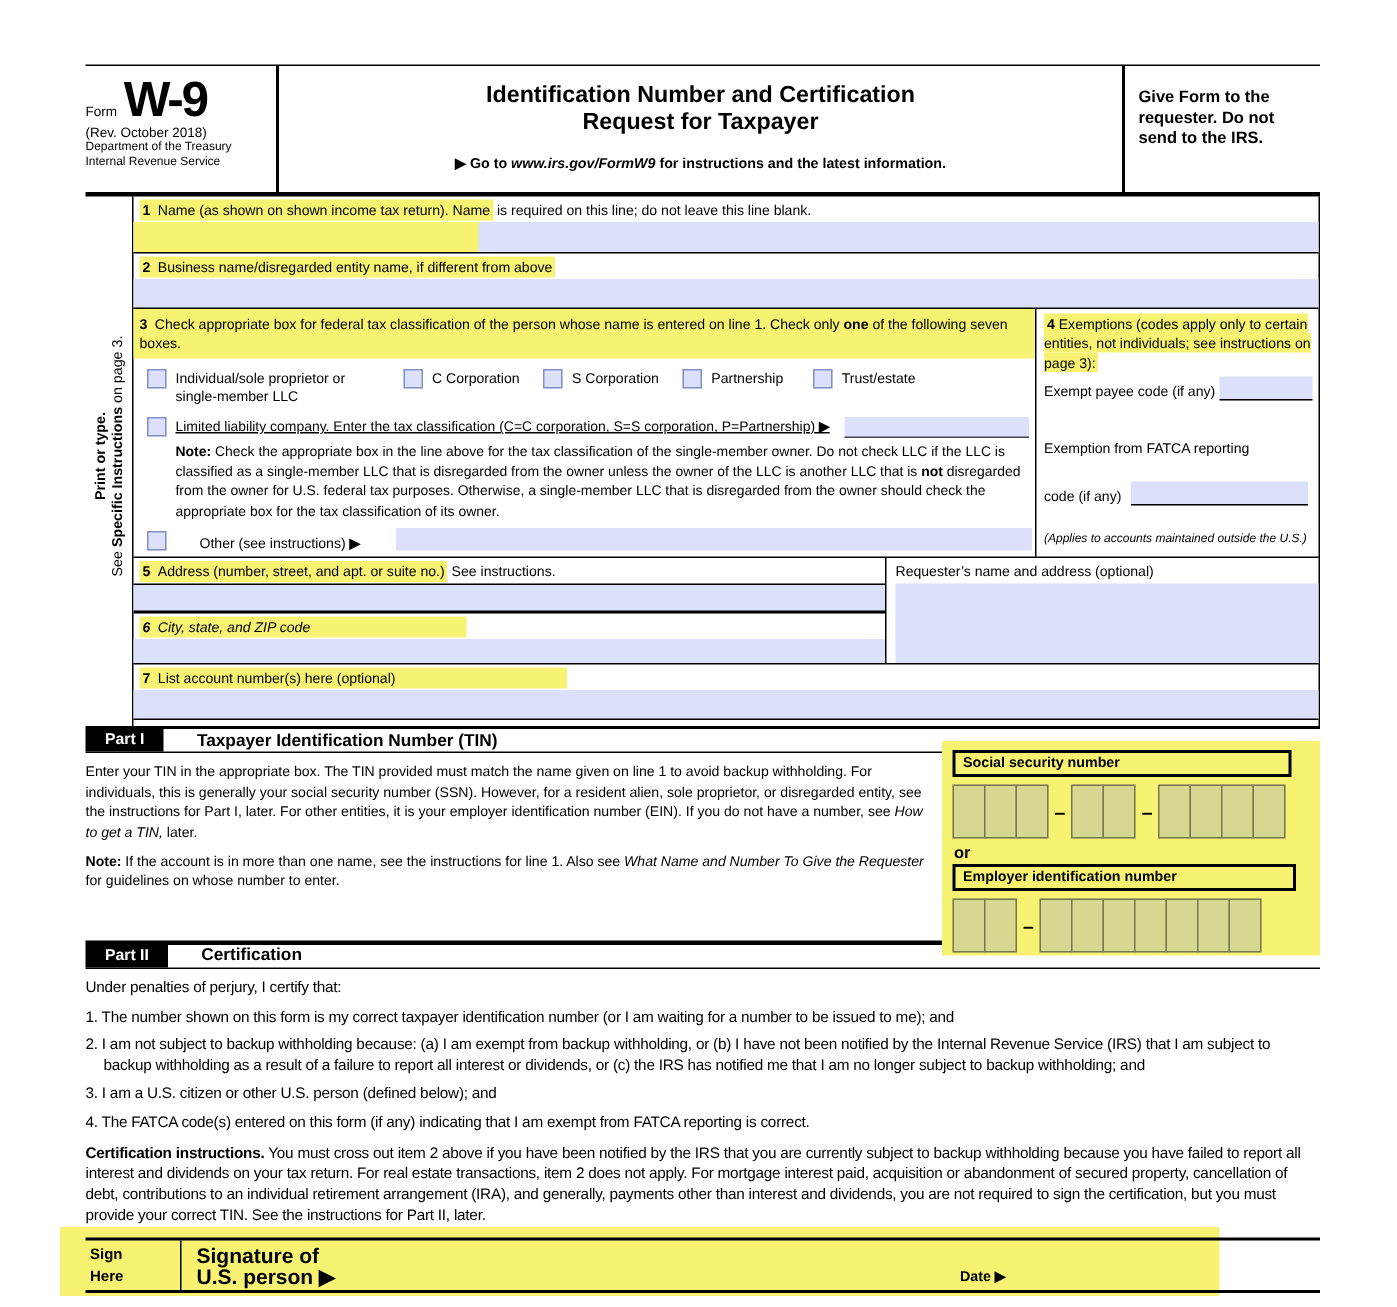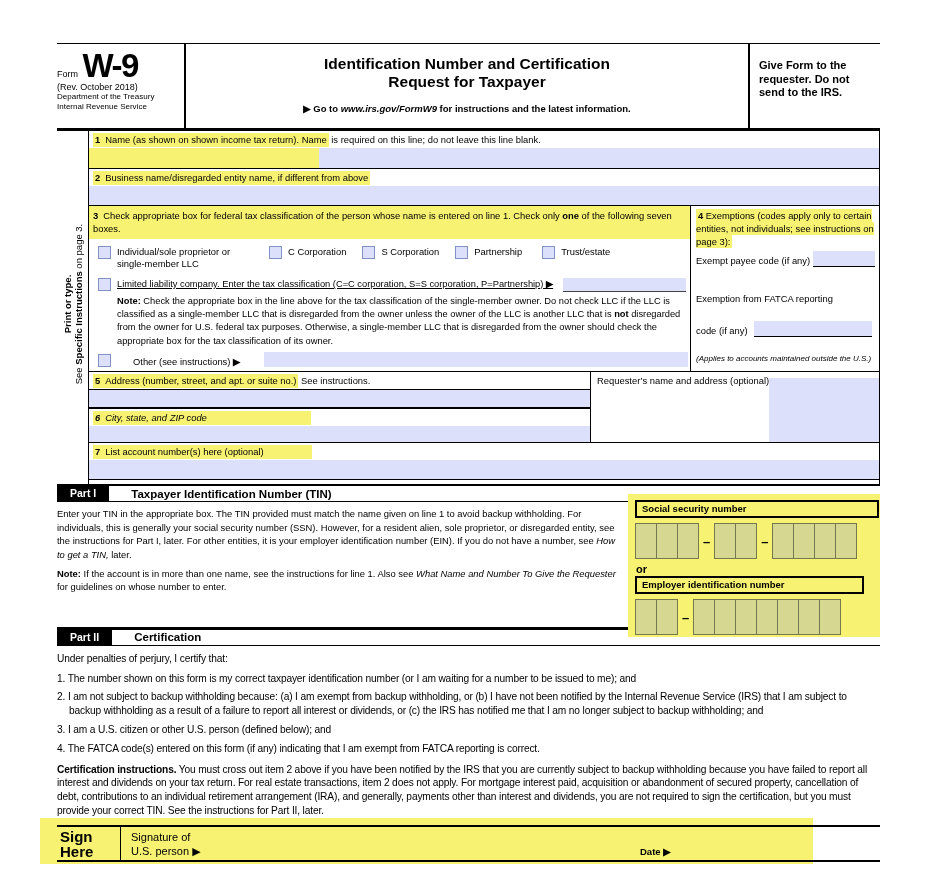--- a/index.html
+++ b/index.html
@@ -31,21 +31,21 @@
   .body-grid { display:flex; }
   .side-strip { width:31px; position:relative; }
   .v-label { position:absolute; left:-149px; top:162px; width:330px; text-align:center;
              transform:rotate(-90deg); font-size:9.5px; line-height:11px; white-space:nowrap; }
   .fields { flex:1; border-left:1.5px solid #000; border-right:1.5px solid #000; }
 
   .row-label { font-size:9.4px; padding:3px 0 2px 4px; line-height:12px; }
   .row-label b { margin-right:5px; }
   .hl { background:#f7f272; padding:1px 2px 2px 2px; }
   .hl-ext6 { padding-right:104px;font-style:italic; }
-  .hl-ext7 { padding-right:48px; }
+  .hl-ext7 { padding-right:114px; }
   .field { background:#dde0fa; }
   .r1-field { height:21px; border-bottom:1.5px solid #000; position:relative; }
   .r1-overlay { position:absolute; left:0; top:0; width:230px; height:100%; background:#f7f272; }
   .r2-field { height:20px; border-bottom:1.5px solid #000; }
 
   .r34 { display:flex; border-bottom:1.5px solid #000; }
   .r34-left { width:602px; border-right:1.5px solid #000; }
   .box3-label { background:#f7f272; font-size:9.4px; line-height:13px; padding:3px 6px 4px 4px; }
   .box3-label b.n { margin-right:5px; }
   .cb-row { display:flex; padding:7px 0 0 9px; font-size:9.4px; line-height:11.5px; }
@@ -66,60 +66,60 @@
   .exempt-field { width:62px; margin-left:3px; }
   .fatca { margin-top:25px; }
   .fatca-l2 { margin-top:16px; }
   .fatca-field { width:118px; margin-left:6px; }
   .applies { font-style:italic; font-size:8px; margin-top:15px; }
 
   .r56 { display:flex; border-bottom:1.5px solid #000; }
   .r56-left { width:502px; border-right:1.5px solid #000; }
   .addr-field { height:20px; background:#dde0fa; border-top:1px solid #000; border-bottom:2px solid #000; }
   .r6-field { height:16px; background:#dde0fa; }
-  .req-cell { flex:1; font-size:9.4px; padding:3px 0 0 6px; display:flex; flex-direction:row; }
+  .req-cell { flex:1; font-size:9.4px; padding:3px 0 0 6px; display:flex; flex-direction:column; }
   .req-field { background:#dde0fa; margin-top:3px; flex:1; }
   .r7-field { height:20px; border-bottom:1px solid #000; }
   .spacer5 { height:4px; }
 
   
   .rule-thick2 { height:2.5px; background:#000; }
   .part1 { position:relative; height:141px; }
   .part-bar { display:flex; align-items:center; height:16px; border-bottom:1px solid #000; }
   .part-tag { background:#000; color:#fff; font-weight:bold; font-size:10.5px; padding:1px 13px 2px 13px; }
   .part-title { font-weight:bold; font-size:11.5px; margin-left:22px; }
   .part1-text { width:567px; font-size:9.4px; line-height:13.4px; padding-top:5px; }
   .part1-text p { margin:0 0 6px 0; }
   .it { font-style:italic; }
 
   .ssn-block { position:absolute; top:8px; right:0; width:252px; height:143px;
                background:#f7f272; z-index:2; padding:6px 6px 0 7px; }
   .num-label-box { border:2px solid #000; font-weight:bold; font-size:9.5px; padding:1px 0 2px 5px; }
-  .ssn-label { width:244px; }
+  .ssn-label { width:226px; }
   .ein-label { width:229px; }
   .digit-row { display:flex; align-items:center; margin-top:5px; }
   .digit-group { display:flex; padding-left:1px; }
   .digit-cell { width:22px; height:36px; background:#d6d892; border:1px solid #75774f; margin-left:-1px; }
   .dash { font-weight:bold; font-size:13px; margin:0 4px; }
   .or { font-weight:bold; font-size:11px; margin:4px 0 1px 1px; }
 
   
   .part2-text { font-size:10.2px; letter-spacing:-0.15px; line-height:13.8px; padding-top:4px; }
   .part2-text .intro { margin:2px 0 6px 0; }
   .cert-item { margin:0 0 5px 0; padding-left:12px; text-indent:-12px; }
   .cert-instructions { margin-top:7px; }
 
   
   .sign-row { position:relative; margin-top:7px; }
   .sign-band { position:absolute; left:-17px; top:-7px; width:773px; height:46px; background:#f7f272; z-index:0; }
   .sign-inner { position:relative; z-index:1; border-top:2px solid #000; border-bottom:2.5px solid #000;
                 height:37px; display:flex; }
-  .sign-here { width:64px; border-right:1.5px solid #000; font-weight:bold; font-size:15px;
+  .sign-here { width:64px; border-right:1.5px solid #000; font-weight:bold; font-size:10px;
                line-height:15.5px; padding:2px 0 0 3px; }
-  .sig-label { font-weight:normal; font-size:11px; line-height:14px; padding:3px 0 0 10px; }
+  .sig-label { font-weight:bold; font-size:14px; line-height:14px; padding:3px 0 0 10px; }
   .sig-area { flex:1; }
   .date-label { position:absolute; left:583px; bottom:5px; font-weight:bold; font-size:9.5px; z-index:1; }
 </style>
 </head>
 <body>
 
 <div class="sheet">
 
   <div class="hdr">
     <div class="hdr-left">

